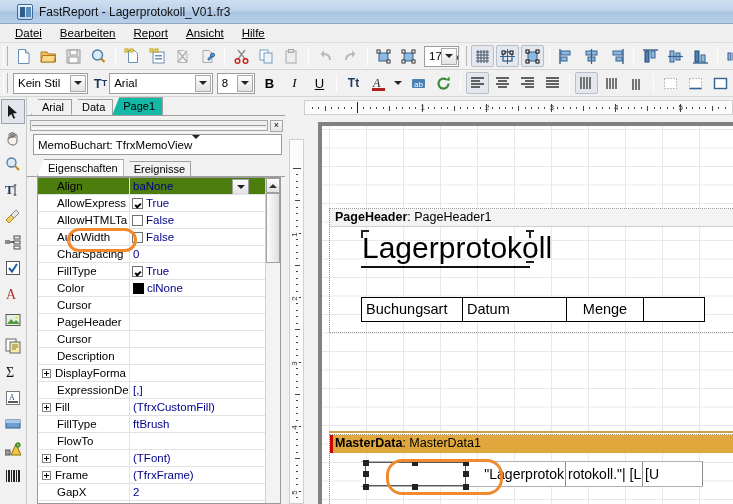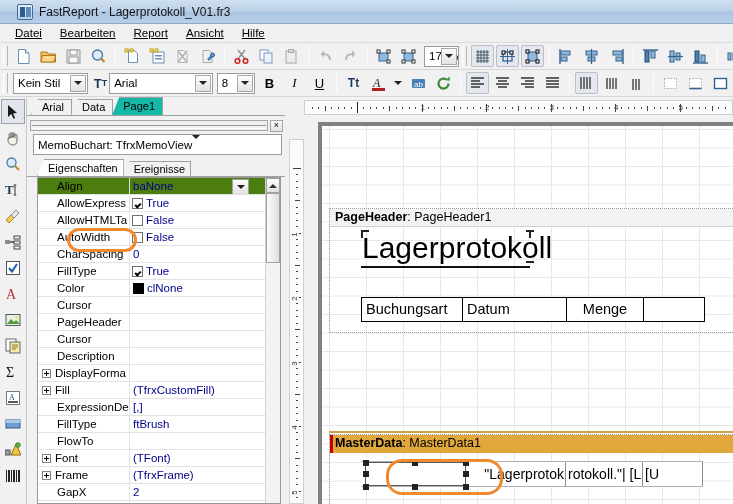--- a/index.html
+++ b/index.html
@@ -830,26 +830,26 @@
           </div>
           <div class="prow">
             <div class="pname"><span>Description</span></div>
             <div class="pval" style="position: relative;"><span></span></div>
           </div>
           <div class="prow">
             <div class="pname expand"><span class="expander"></span><span>DisplayForma</span></div>
             <div class="pval" style="position: relative;"><span></span></div>
           </div>
           <div class="prow">
+            <div class="pname"><span>ExpressionDe</span></div>
+            <div class="pval" style="position: relative;"><span>[,]</span></div>
+          </div>
+          <div class="prow">
             <div class="pname expand"><span class="expander"></span><span>Fill</span></div>
             <div class="pval" style="position: relative;"><span>(TfrxCustomFill)</span></div>
-          </div>
-          <div class="prow">
-            <div class="pname"><span>ExpressionDe</span></div>
-            <div class="pval" style="position: relative;"><span>[,]</span></div>
           </div>
           <div class="prow">
             <div class="pname"><span>FillType</span></div>
             <div class="pval" style="position: relative;"><span>ftBrush</span></div>
           </div>
           <div class="prow">
             <div class="pname"><span>FlowTo</span></div>
             <div class="pval" style="position: relative;"><span></span></div>
           </div>
           <div class="prow">

